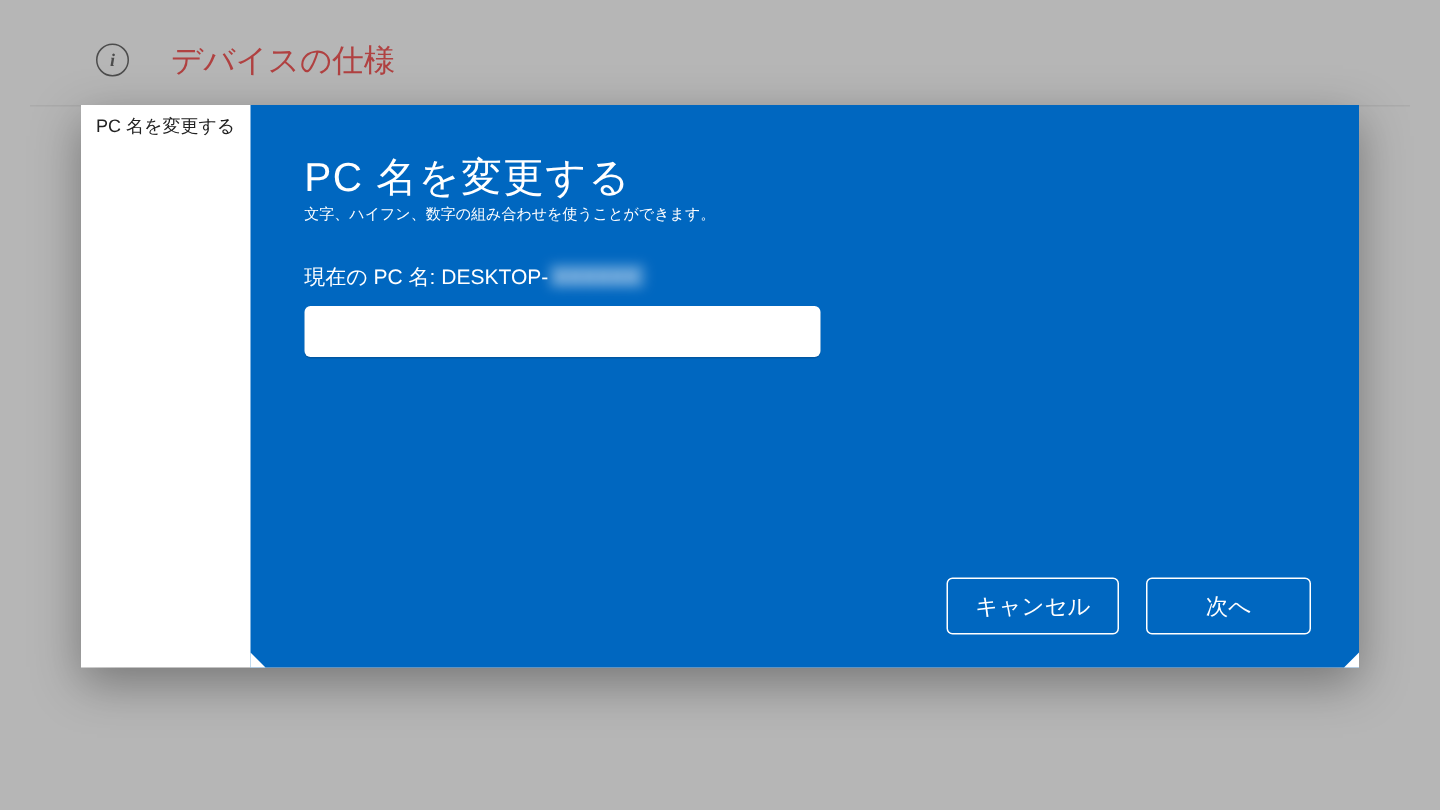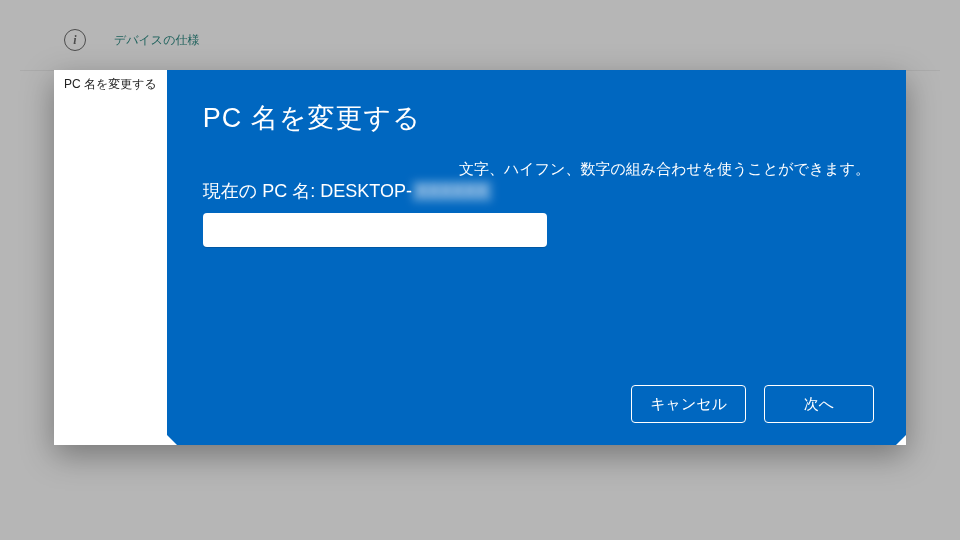--- a/index.html
+++ b/index.html
@@ -10,21 +10,21 @@
   .bg-page { position: absolute; inset: 0; background: #f7f7f7; }
   .bg-section { display: flex; align-items: center; height: 60px; padding-left: 64px; }
   .bg-section.top { margin-top: 10px; }
   .bg-icon-circle {
     width: 22px; height: 22px; border: 1.5px solid #555; border-radius: 50%;
     display: flex; align-items: center; justify-content: center;
     font-family: "Segoe UI", sans-serif; font-size: 12px; color:#555;
     margin-right: 28px;
   }
   .bg-icon-circle::after { content: "i"; font-style: italic; font-weight: 600; font-family: Georgia, serif; }
-  .bg-heading { font-size: 12px; color: #0f766e; }
+  .bg-heading { font-size: 21px; color: #ef4444; }
   .bg-divider { height: 1px; background: #e6e6e6; margin: 0 20px 0 20px; }
   .bg-windows-row { margin-top: 330px; display:flex; align-items:center; padding-left:64px; height:50px;}
   .win-logo { width:22px; height:22px; margin-right:28px; display:grid; grid-template-columns:1fr 1fr; grid-template-rows:1fr 1fr; gap:2px;}
   .win-logo div{ background:#333;}
   .bg-kv { padding-left: 114px; margin-top: 14px; font-size: 14.5px; color:#333; display:flex;}
   .bg-kv .k{ width:110px; color:#444;}
   .bg-kv .v{ color:#333;}
 
   
   .scrim { position:absolute; inset:0; background: rgba(60,60,60,0.35); }
@@ -41,22 +41,22 @@
   .modal-titlebar {
     height: 28px; background: #fff; color: #222;
     font-size: 12px; padding: 6px 10px 0 10px;
   }
   .modal-body {
     flex: 1; background: #0067c0; color: #fff;
     padding: 30px 36px 20px 36px;
     position: relative;
   }
   .modal-h1 { font-size: 27px; font-weight: 400; letter-spacing: 1px; }
-  .modal-desc { margin-top: 24px; font-size: 15px; text-align: right; }
-  .modal-current { font-size: 18px; }
+  .modal-desc { font-size: 10px; }
+  .modal-current { margin-top: 26px; font-size: 14px; }
   .modal-current .blur {
     display:inline-block;
     filter: blur(4px);
     background: rgba(255,255,255,0.25);
     padding: 0 4px;
     border-radius: 2px;
     color: #e6f0fb;
   }
   .pc-name-input {
     display:block;

